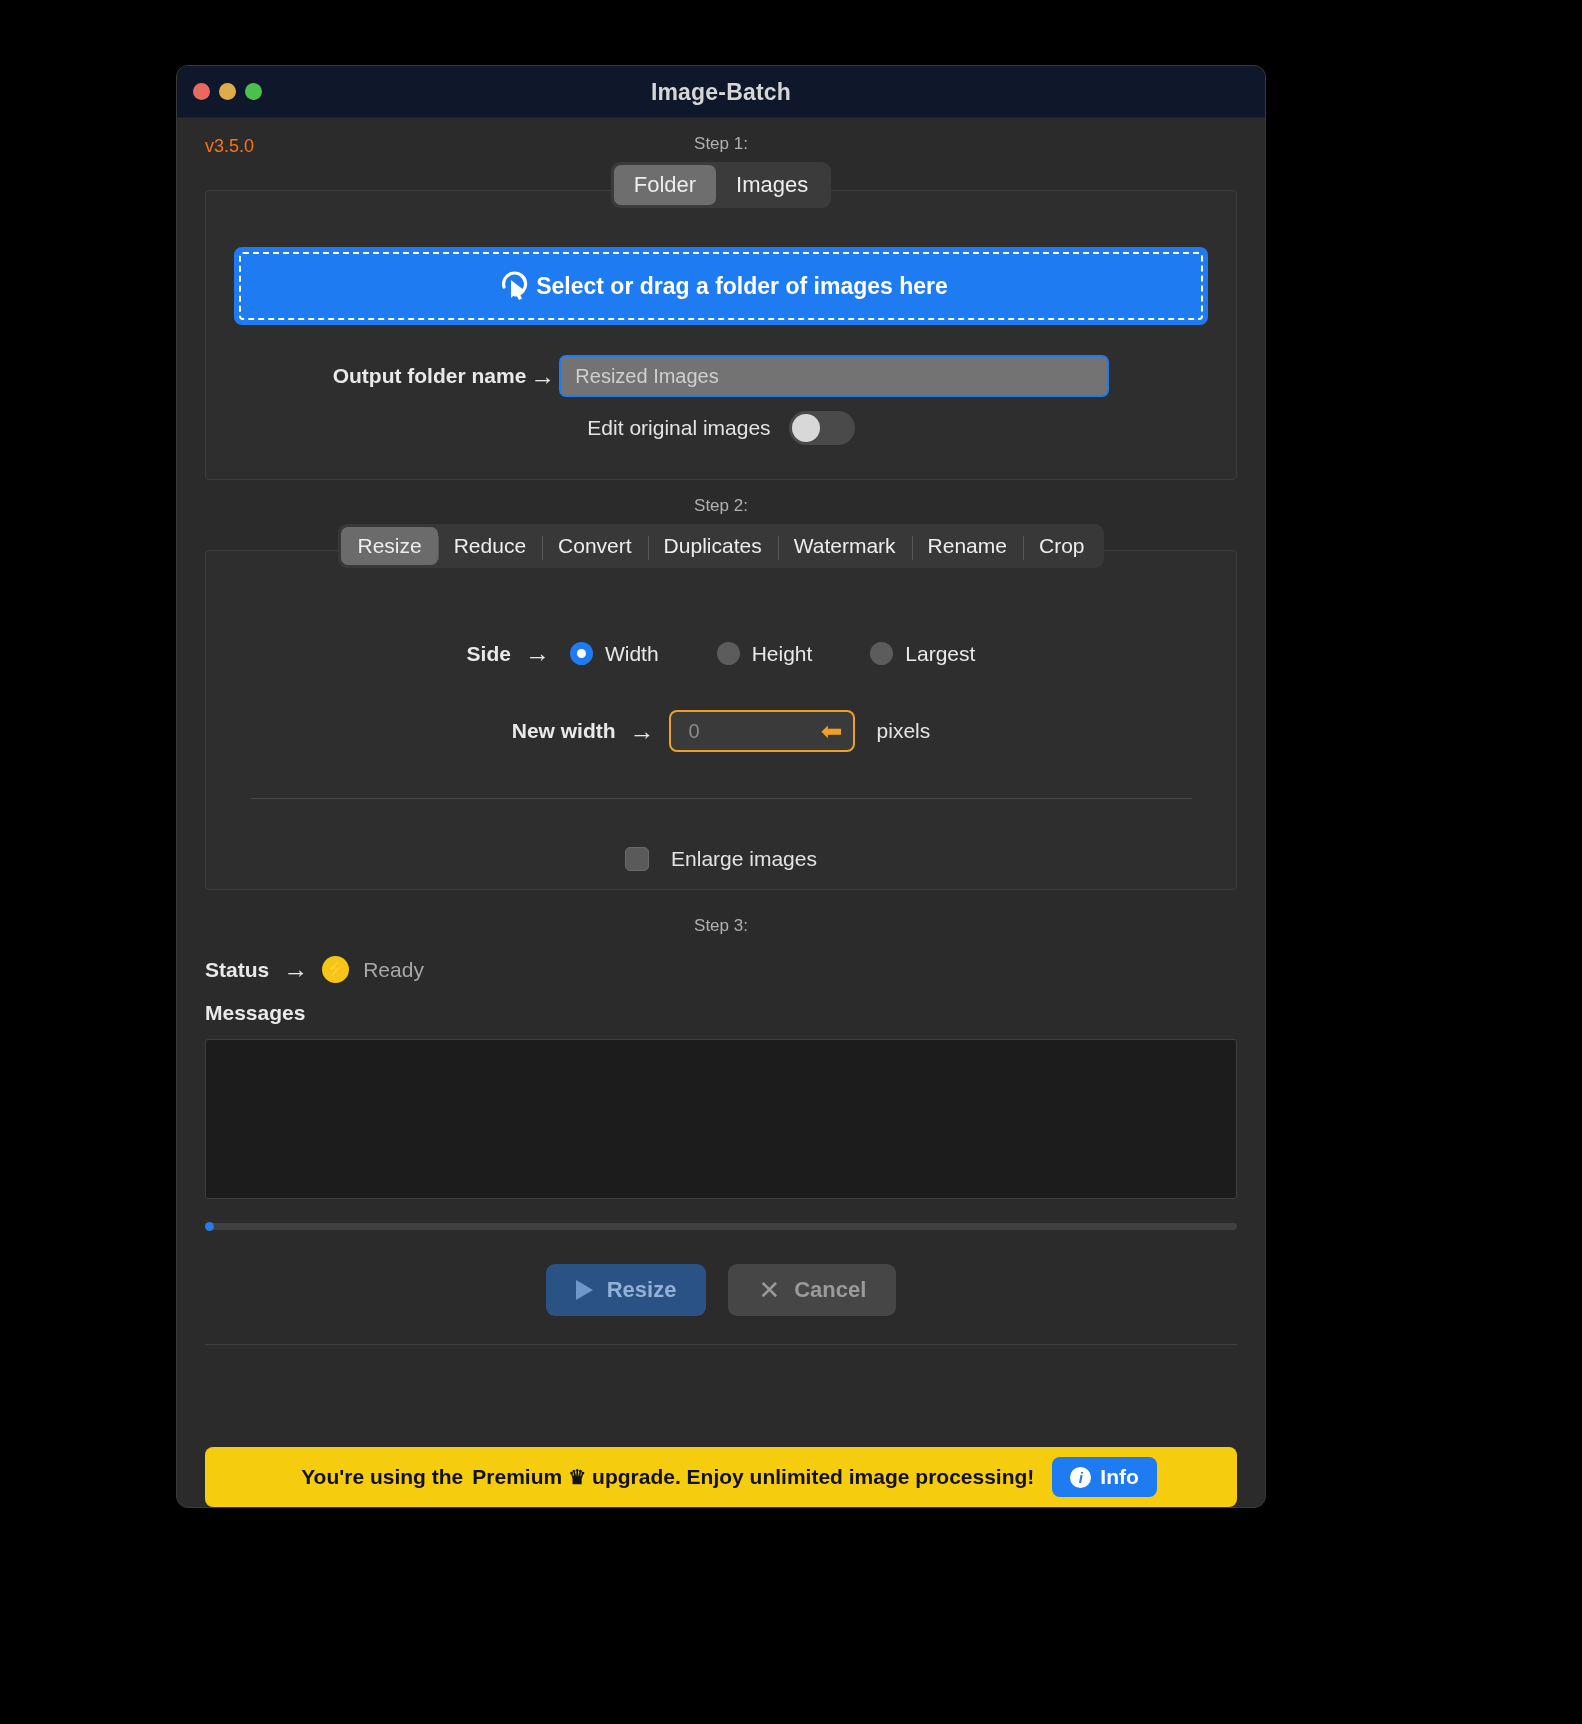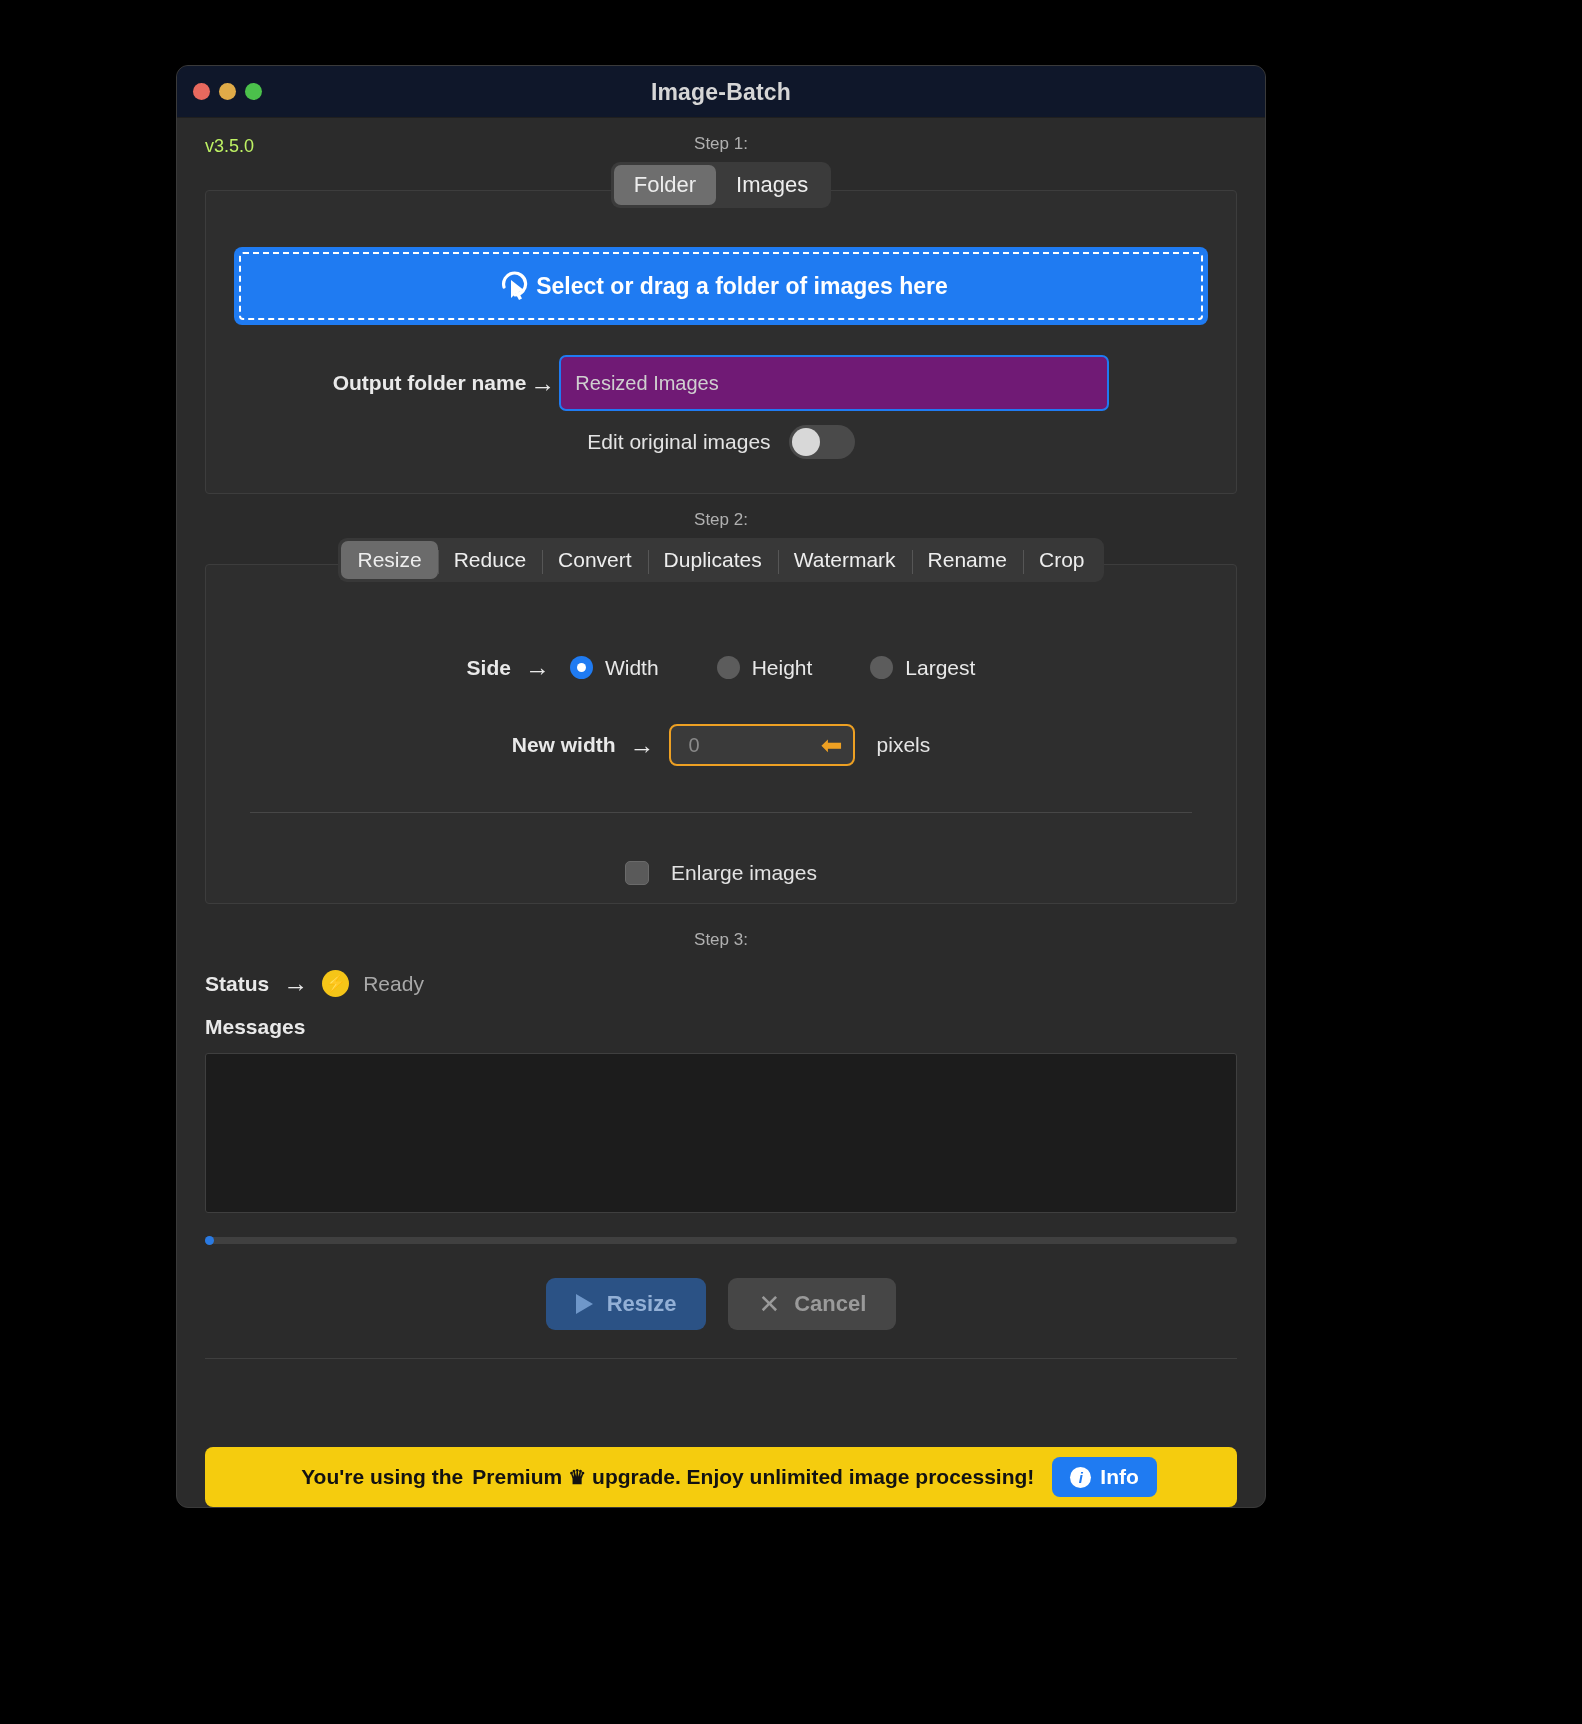--- a/index.html
+++ b/index.html
@@ -45,21 +45,21 @@
     text-align: center; line-height: 52px;
     font-size: 23px; font-weight: bold; color: #d6d6d6;
     letter-spacing: .2px;
   }
 
   
   .body { flex: 1 1 auto; position: relative; padding: 0 28px; }
 
   .version {
     position: absolute; left: 28px; top: 18px;
-    font-size: 18px; color: #bef264; font-weight: 500;
+    font-size: 18px; color: #f97316; font-weight: 500;
   }
 
   .step-label {
     text-align: center;
     font-size: 17px; color: #b0b0b0;
     padding-top: 16px;
   }
 
   
   .seg {
@@ -110,22 +110,22 @@
   }
   .dz-inner { display: flex; align-items: center; gap: 4px; z-index: 1; }
   .dz-text { font-size: 23px; font-weight: bold; color: #fff; }
 
   
   .row { display: flex; align-items: center; justify-content: center; }
   .row-output { margin-top: 30px; gap: 4px; }
   .lbl-bold { font-size: 21px; font-weight: bold; color: #e9e9e9; }
   .arrow { font-size: 25px; color: #e9e9e9; line-height: 1; }
   .text-input {
-    width: 550px; height: 56px;
-    background: #701a75;
+    width: 550px; height: 42px;
+    background: #737373;
     border: 2px solid #1f7bf2;
     border-radius: 7px;
     color: #cfcfcf; font-size: 20px;
     padding: 0 14px;
     outline: none;
     font-family: "Liberation Sans", sans-serif;
   }
   .text-input::placeholder { color: #8e8e8e; }
 
   

